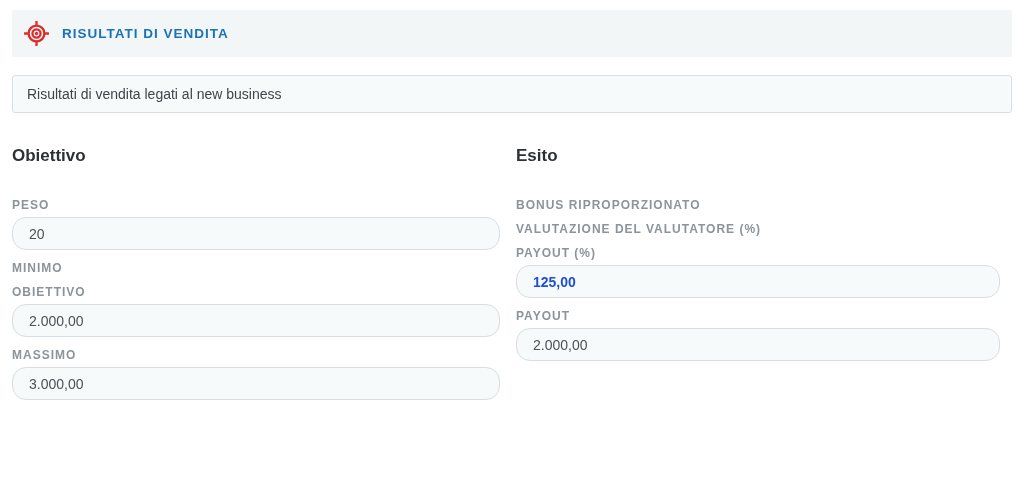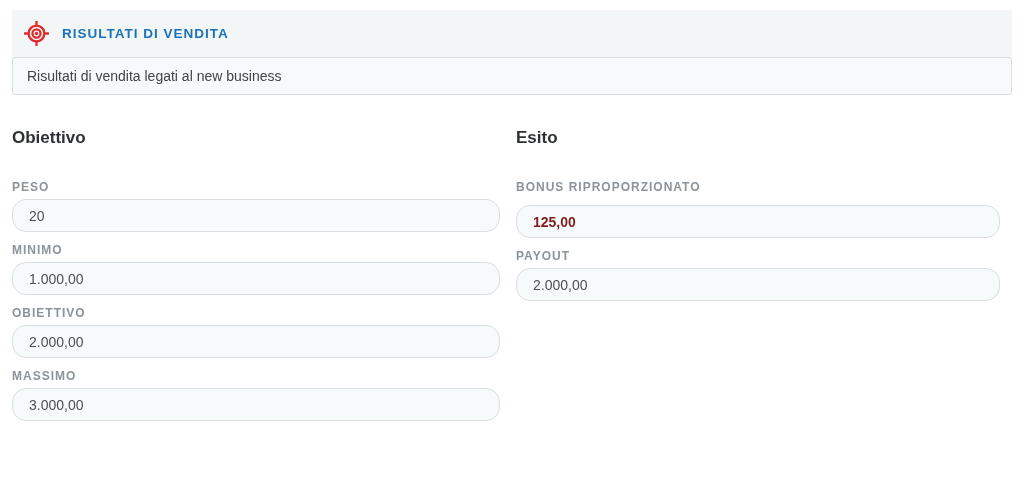--- a/index.html
+++ b/index.html
@@ -34,20 +34,21 @@
     color: #1c72b8;
     font-size: 13.5px;
     font-weight: bold;
     letter-spacing: 1px;
   }
   
   .description-input {
     display: block;
     width: 100%;
     height: 38px;
+    margin-top: 18px;
     background: #f7fafb;
     border: 1px solid #d9dee3;
     border-radius: 3px;
     padding: 0 14px;
     font-family: "Liberation Sans", sans-serif;
     font-size: 14px;
     color: #3e4449;
     outline: none;
   }
   
@@ -85,21 +86,21 @@
     border: 1px solid #d9dee3;
     border-radius: 14px;
     padding: 12px 16px;
     font-family: "Liberation Sans", sans-serif;
     font-size: 14px;
     color: #4a5056;
     outline: none;
   }
   .field-input.bold {
     font-weight: bold;
-    color: #7f1d1d;
+    color: #1d4ed8;
   }
 </style>
 </head>
 <body>
 
 <div class="page">
 
   <div class="section-header">
     <svg class="target-icon" viewBox="0 0 26 26">
       <g stroke="#e02b2b" stroke-width="2.4" fill="none" stroke-linecap="round">
@@ -123,21 +124,20 @@
       <div class="col-heading">Obiettivo</div>
 
       <div class="field">
         <span class="field-label">PESO</span>
         <input class="field-input" type="text" value="20" style="">
       </div>
 
 
       <div class="field">
         <span class="field-label">MINIMO</span>
-        <input class="field-input" type="text" value="1.000,00" style="">
       </div>
 
       <div class="field">
         <span class="field-label">OBIETTIVO</span>
         <input class="field-input" type="text" value="2.000,00" style="">
       </div>
 
       <div class="field">
         <span class="field-label">MASSIMO</span>
         <input class="field-input" type="text" value="3.000,00" style="">
@@ -145,23 +145,25 @@
     </div>
 
     <div class="column">
       <div class="col-heading">Esito</div>
 
       <div class="field">
         <span class="field-label">BONUS RIPROPORZIONATO</span>
       </div>
 
       <div class="field">
+        <span class="field-label">VALUTAZIONE DEL VALUTATORE (%)</span>
       </div>
 
       <div class="field">
+        <span class="field-label">PAYOUT (%)</span>
         <input class="field-input bold" type="text" value="125,00" style="">
       </div>
 
       <div class="field">
         <span class="field-label">PAYOUT</span>
         <input class="field-input" type="text" value="2.000,00" style="">
       </div>
     </div>
 
   </div>

